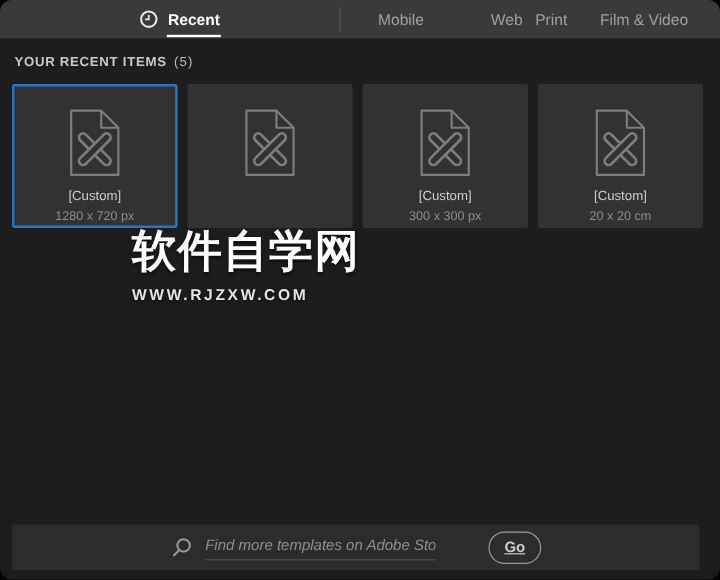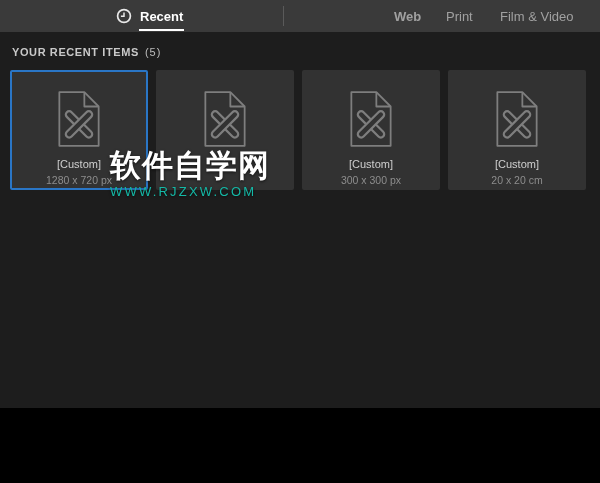--- a/index.html
+++ b/index.html
@@ -1,32 +1,32 @@
 <!DOCTYPE html>
 <html><head>
 <meta charset="utf-8">
 <style>
   * { margin:0; padding:0; box-sizing:border-box; }
   body { background:#000; font-family:"Liberation Sans", sans-serif; }
-  #app { position:relative; width:600px; height:408px; background:#1d1d1d; overflow:hidden; }
+  #app { position:relative; width:600px; height:483px; background:#1d1d1d; overflow:hidden;border-radius:10px; }
 
   
   .topbar { position:absolute; top:0; left:0; width:600px; height:32px; background:#3a3a3a; }
   .tab { position:absolute; top:0; height:32px; display:flex; align-items:center;
          font-size:13px; color:#a0a0a0; cursor:pointer; }
   .tab .tab-label { position:relative; padding:0 1px; }
   .tab.active { color:#ffffff; font-weight:bold; }
   .tab.active .tab-label::after { content:""; position:absolute; left:0; right:0; bottom:-7px;
          height:2px; background:#ffffff; }
   .tab-recent { left:116px; }
   .tab-recent .clock { display:flex; align-items:center; margin-right:7px; }
   .tab-saved  { left:219px; }
   .tab-divider { position:absolute; left:283px; top:6px; width:1px; height:20px; background:#5a5a5a; }
   .tab-mobile { left:314px; }
-  .tab-web    { left:393px;font-weight:bold; }
+  .tab-web    { left:408px; }
   .tab-print  { left:445px;text-align:center; }
   .tab-film   { left:499px; }
 
   
   .section-header { position:absolute; left:12px; top:46px; font-size:11px; letter-spacing:0.6px;
          color:#c9c9c9; font-weight:bold; }
   .section-header .count { font-weight:normal; color:#bdbdbd; margin-left:6px; letter-spacing:1px; }
 
   
   .grid { position:absolute; left:10px; top:70px; width:580px; display:flex; flex-wrap:wrap;
@@ -34,23 +34,23 @@
   .card { width:138px; height:120px; background:#323232; border:2px solid transparent;
          border-radius:2px; display:flex; flex-direction:column; align-items:center; cursor:pointer; }
   .card.selected { border-color:#2a76c6; }
   .card .icon-wrap { margin-top:15px; height:64px; display:flex; align-items:center; justify-content:center; }
   .card-name { margin-top:7px; font-size:11px; color:#cfcfcf; min-height:13px; line-height:13px; }
   .card-size { margin-top:3px; font-size:10.5px; color:#8d8d8d; min-height:12px; line-height:12px; }
 
   
   .watermark { position:absolute; left:110px; top:148px; z-index:5; color:#ffffff;
          text-shadow:0 1px 3px rgba(0,0,0,0.65); pointer-events:none; }
-  .watermark .wm-line1 { font-size:31px; font-weight:bold; letter-spacing:1px; line-height:36px; }
-  .watermark .wm-line2 { font-size:13px; font-weight:normal; letter-spacing:2.2px; line-height:15px;
-         margin-top:0; color:#14b8a6; }
+  .watermark .wm-line1 { font-size:37px; font-weight:bold; letter-spacing:1px; line-height:36px;margin-top:44px; }
+  .watermark .wm-line2 { font-size:13px; font-weight:bold; letter-spacing:2.2px; line-height:15px;
+         margin-top:10px; color:#e5e5e5; }
 
   
   .stock-bar { position:absolute; left:10px; top:437px; width:573px; height:38px; background:#2c2c2c;
          border-radius:3px; display:flex; align-items:center; justify-content:center; }
   .stock-bar .search-icon { display:flex; align-items:center; margin-right:10px; }
   .stock-input { width:192px; background:transparent; border:none; border-bottom:1px solid #4f4f4f;
          color:#bdbdbd; font-size:12.5px; font-style:italic; padding:2px 0 5px 0; outline:none;
          font-family:"Liberation Sans", sans-serif; }
   .stock-input::placeholder { color:#8f8f8f; font-style:italic; }
   .go-btn { margin-left:44px; width:44px; height:27px; background:transparent; color:#cccccc;
@@ -66,20 +66,23 @@
     <div class="tab tab-recent active">
       <span class="clock">
         <svg width="16" height="16" viewBox="0 0 16 16">
           <circle cx="8" cy="8" r="6.4" stroke="#e9e9e9" stroke-width="1.7" fill="none"></circle>
           <path d="M8 4.6 L8 8.2 L4.9 8.2" stroke="#e9e9e9" stroke-width="1.5" fill="none"></path>
         </svg>
       </span>
       <span class="tab-label">Recent</span>
     </div>
     <div class="tab-divider"></div>
+    <div class="tab tab-mobile">
+      <span class="tab-label">Mobile</span>
+    </div>
     <div class="tab tab-web">
       <span class="tab-label">Web</span>
     </div>
     <div class="tab tab-print">
       <span class="tab-label">Print</span>
     </div>
     <div class="tab tab-film">
       <span class="tab-label">Film &amp; Video</span>
     </div>
   </div>

